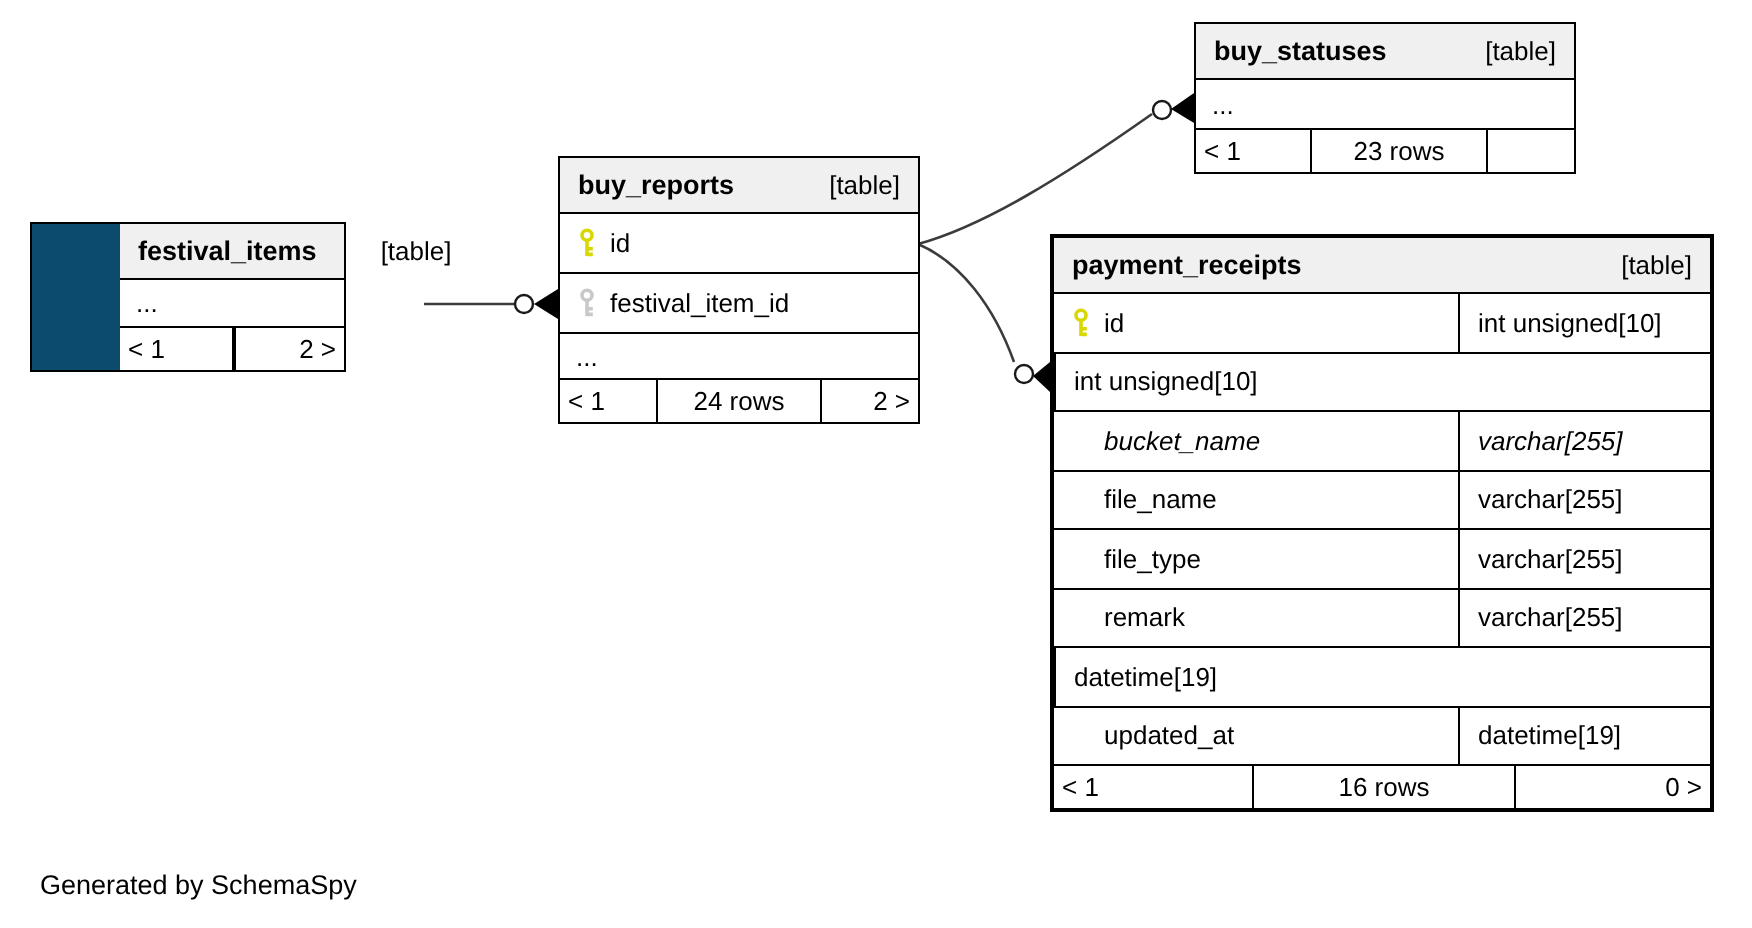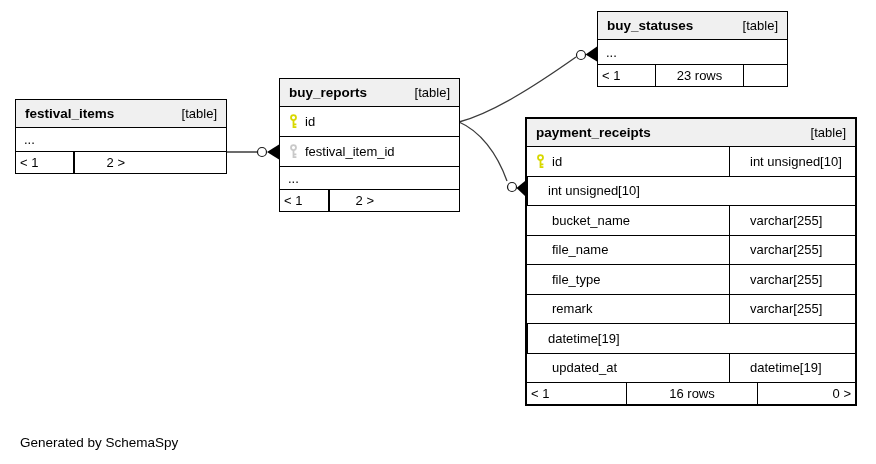--- a/index.html
+++ b/index.html
@@ -27,21 +27,21 @@
   .ttag{font-size:13px;margin-left:32px;}
   .row{
     display:flex;align-items:center;border-bottom:1px solid #000;
     box-sizing:border-box;padding-left:8px;background:#fff;
   }
   .row:last-of-type{border-bottom:1px solid #000;}
   .keyspot{width:10px;display:inline-flex;justify-content:center;margin-right:7px;flex:0 0 10px;}
   .cname{white-space:nowrap;}
   .prow{display:flex;align-items:stretch;border-bottom:1px solid #000;box-sizing:border-box;background:#fff;}
   .pname{width:202px;flex:0 0 202px;display:flex;align-items:center;padding-left:8px;box-sizing:border-box;}
-  .ptype{flex:1;border-left:1px solid #000;display:flex;align-items:center;padding-left:20px;box-sizing:border-box;white-space:nowrap;}
+  .ptype{flex:1;border-left:1px solid #000;display:flex;align-items:center;padding-left:9px;box-sizing:border-box;white-space:nowrap;}
   .foot{display:flex;align-items:stretch;box-sizing:border-box;background:#fff;}
   .fc{display:flex;align-items:center;box-sizing:border-box;}
   .fc.prev{padding-left:4px;justify-content:flex-start;border-right:1px solid #000;}
   .fc.mid{flex:1;justify-content:center;text-align:center;}
   .fc.next{padding-right:4px;justify-content:flex-end;border-left:1px solid #000;}
   .note{position:absolute;left:20px;top:435px;font-size:13.5px;z-index:1;}
   .keysvg{display:block;}
 </style>
 </head>
 <body>
@@ -57,21 +57,21 @@
     <circle class="dot" cx="581" cy="55" r="4.5"></circle>
     <path class="crow" d="M585.5,54.5 L597,46.5 L597,61.5 Z"></path>
   </g>
   <g>
     <path class="rel" d="M459,122 C480,131 497,153 507,181"></path>
     <circle class="dot" cx="512" cy="187" r="4.5"></circle>
     <path class="crow" d="M516.5,188 L525,181 L525,196 Z"></path>
   </g>
 </svg>
 
-<div class="tbl" style="left:15px;top:99px;width:212px;">
+<div class="tbl" style="left:15px;top:111px;width:158px;padding-left:44px;">
   <div class="thead" style="height:28px;">
     <span class="tname">festival_items</span>
     <span class="ttag">[table]</span>
   </div>
   <div class="row" style="height:24px;">
     <span class="cname">...</span>
   </div>
   <div class="foot" style="height:21px;">
     <span class="fc prev" style="width:58px;">&lt; 1</span>
     <span class="fc next" style="width:55px;">2 &gt;</span>
@@ -99,20 +99,21 @@
         <path d="M4.5,6.2 V14 M4.5,10.4 H7.4 M4.5,13.2 H7.4" fill="none" stroke="#c9c9c9" stroke-width="1.8"></path>
       </svg>
     </span>
     <span class="cname">festival_item_id</span>
   </div>
   <div class="row" style="height:23px;">
     <span class="cname">...</span>
   </div>
   <div class="foot" style="height:21px;">
     <span class="fc prev" style="width:49px;">&lt; 1</span>
+    <span class="fc mid">24 rows</span>
     <span class="fc next" style="width:49px;">2 &gt;</span>
   </div>
 </div>
 
 <div class="tbl" style="left:597px;top:11px;width:191px;">
   <div class="thead" style="height:28px;">
     <span class="tname">buy_statuses</span>
     <span class="ttag">[table]</span>
   </div>
   <div class="row" style="height:25px;">
@@ -141,21 +142,21 @@
       </span>
       <span class="cname">id</span>
     </span>
     <span class="ptype">int unsigned[10]</span>
   </div>
 
   <div class="prow" style="height:29.5px;">
     <span class="ptype">int unsigned[10]</span>
   </div>
 
-  <div class="prow" style="height:29.5px;">
+  <div class="prow" style="height:29.5px;font-style:italic;">
     <span class="pname">
       <span class="keyspot"></span>
       <span class="cname">bucket_name</span>
     </span>
     <span class="ptype">varchar[255]</span>
   </div>
 
   <div class="prow" style="height:29.5px;">
     <span class="pname">
       <span class="keyspot"></span>

